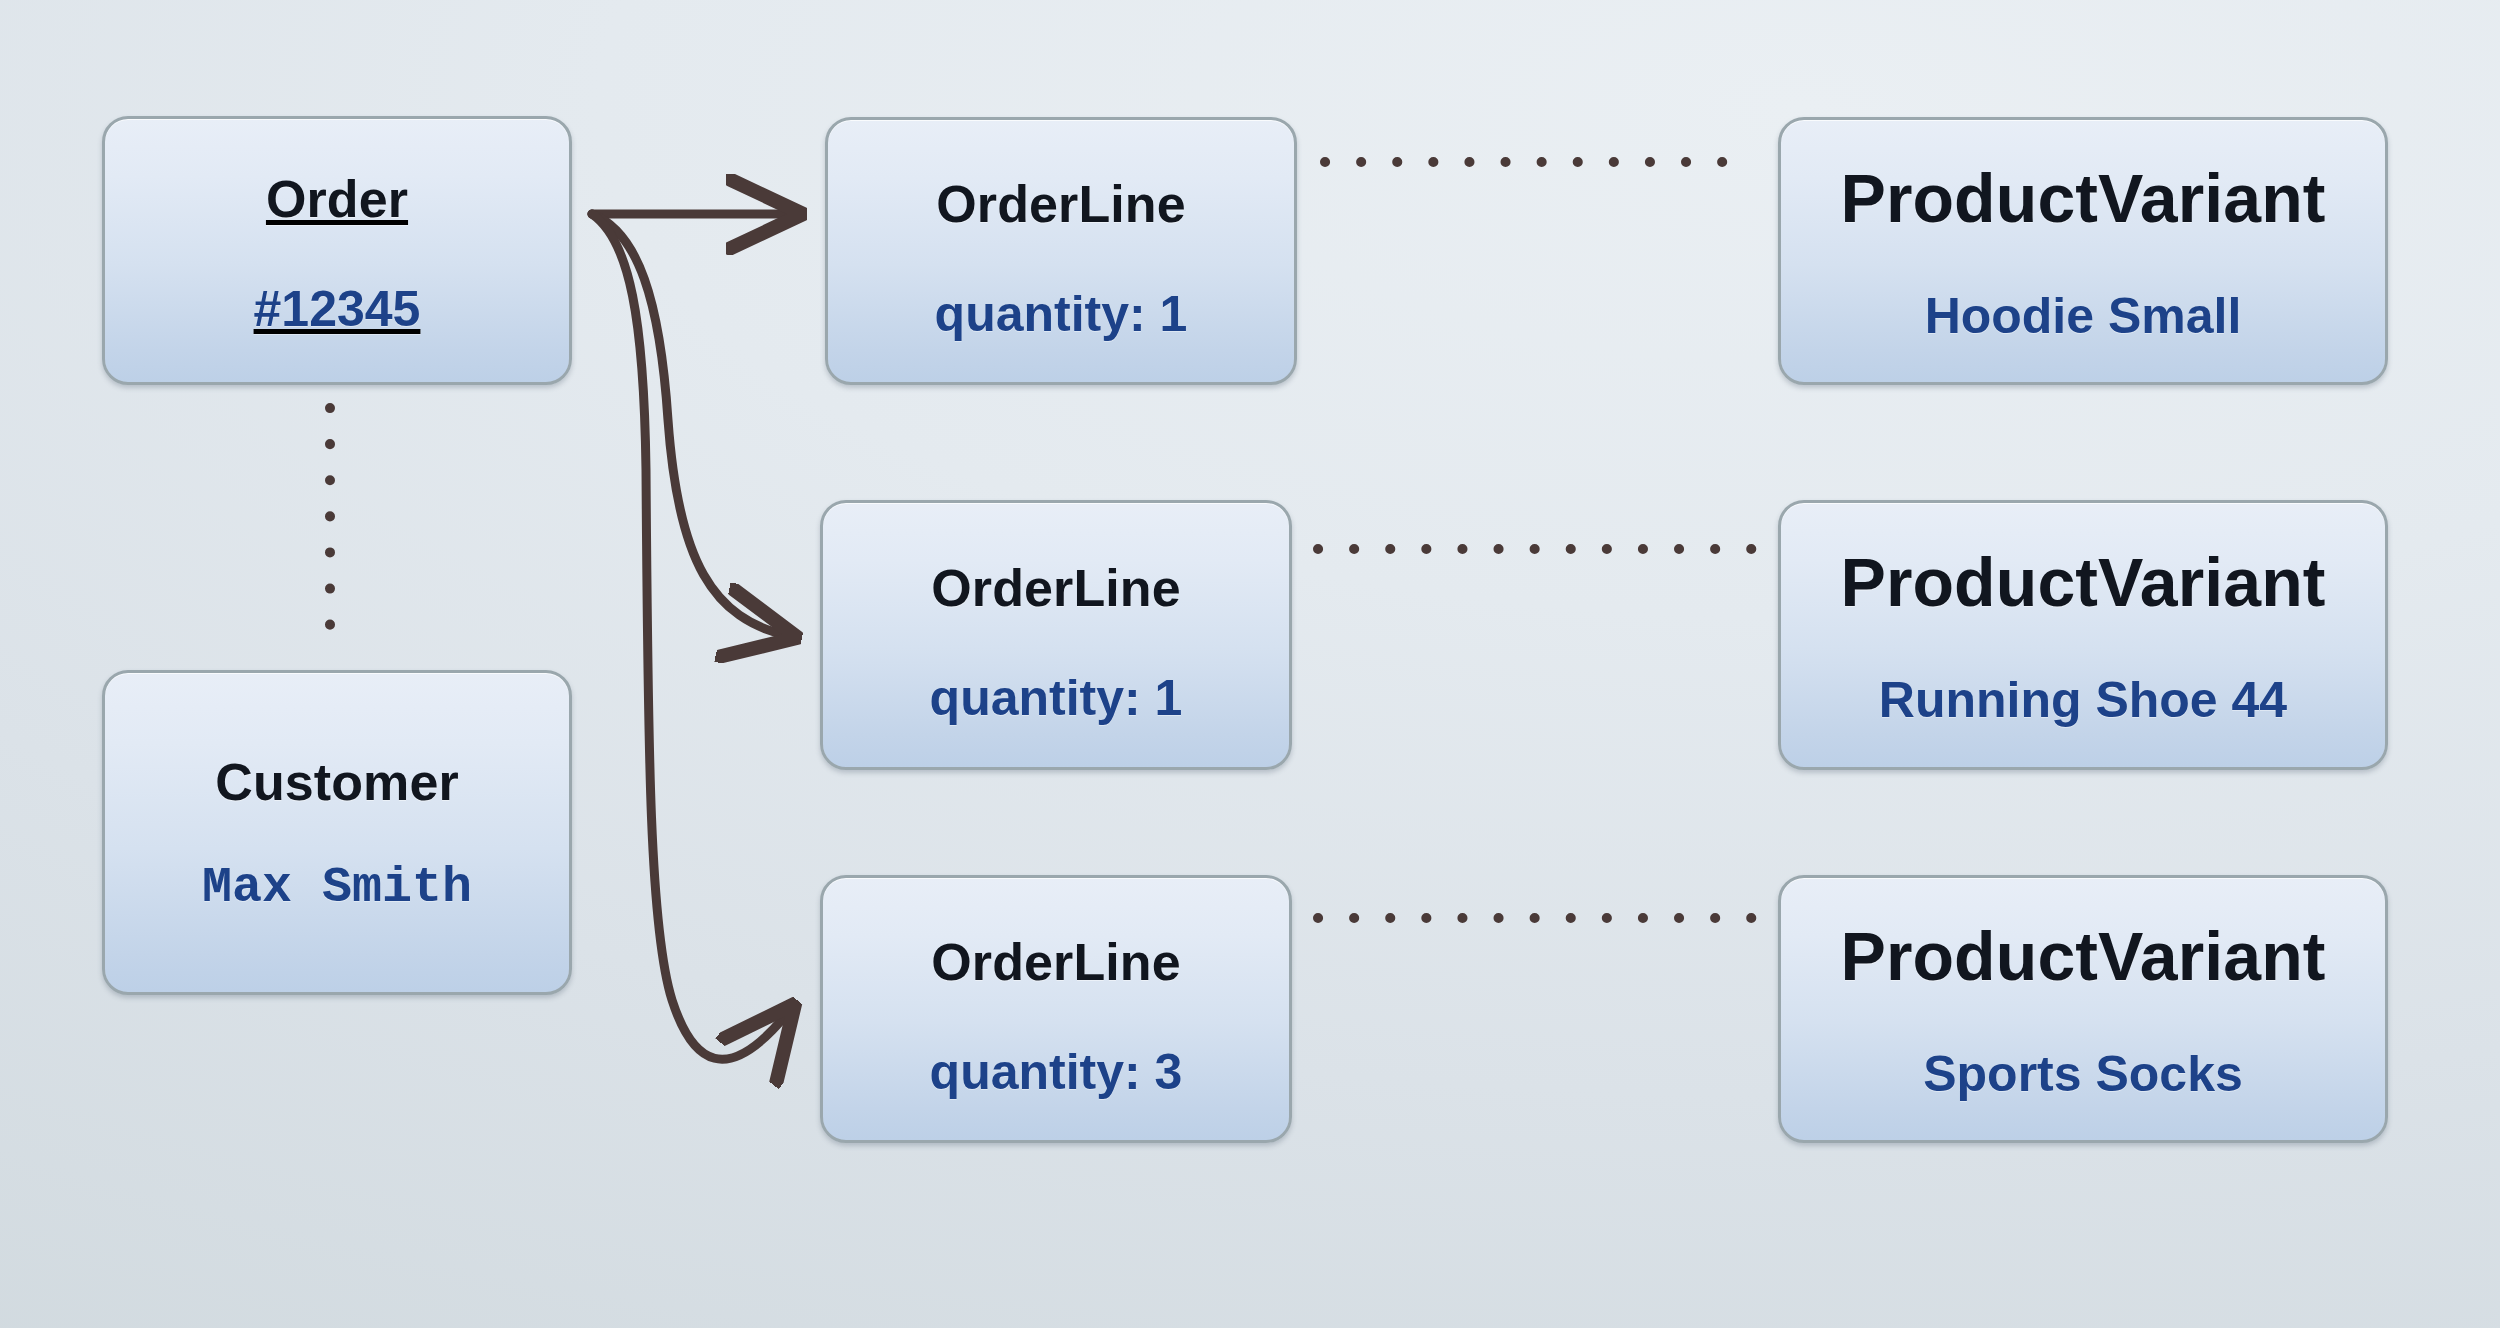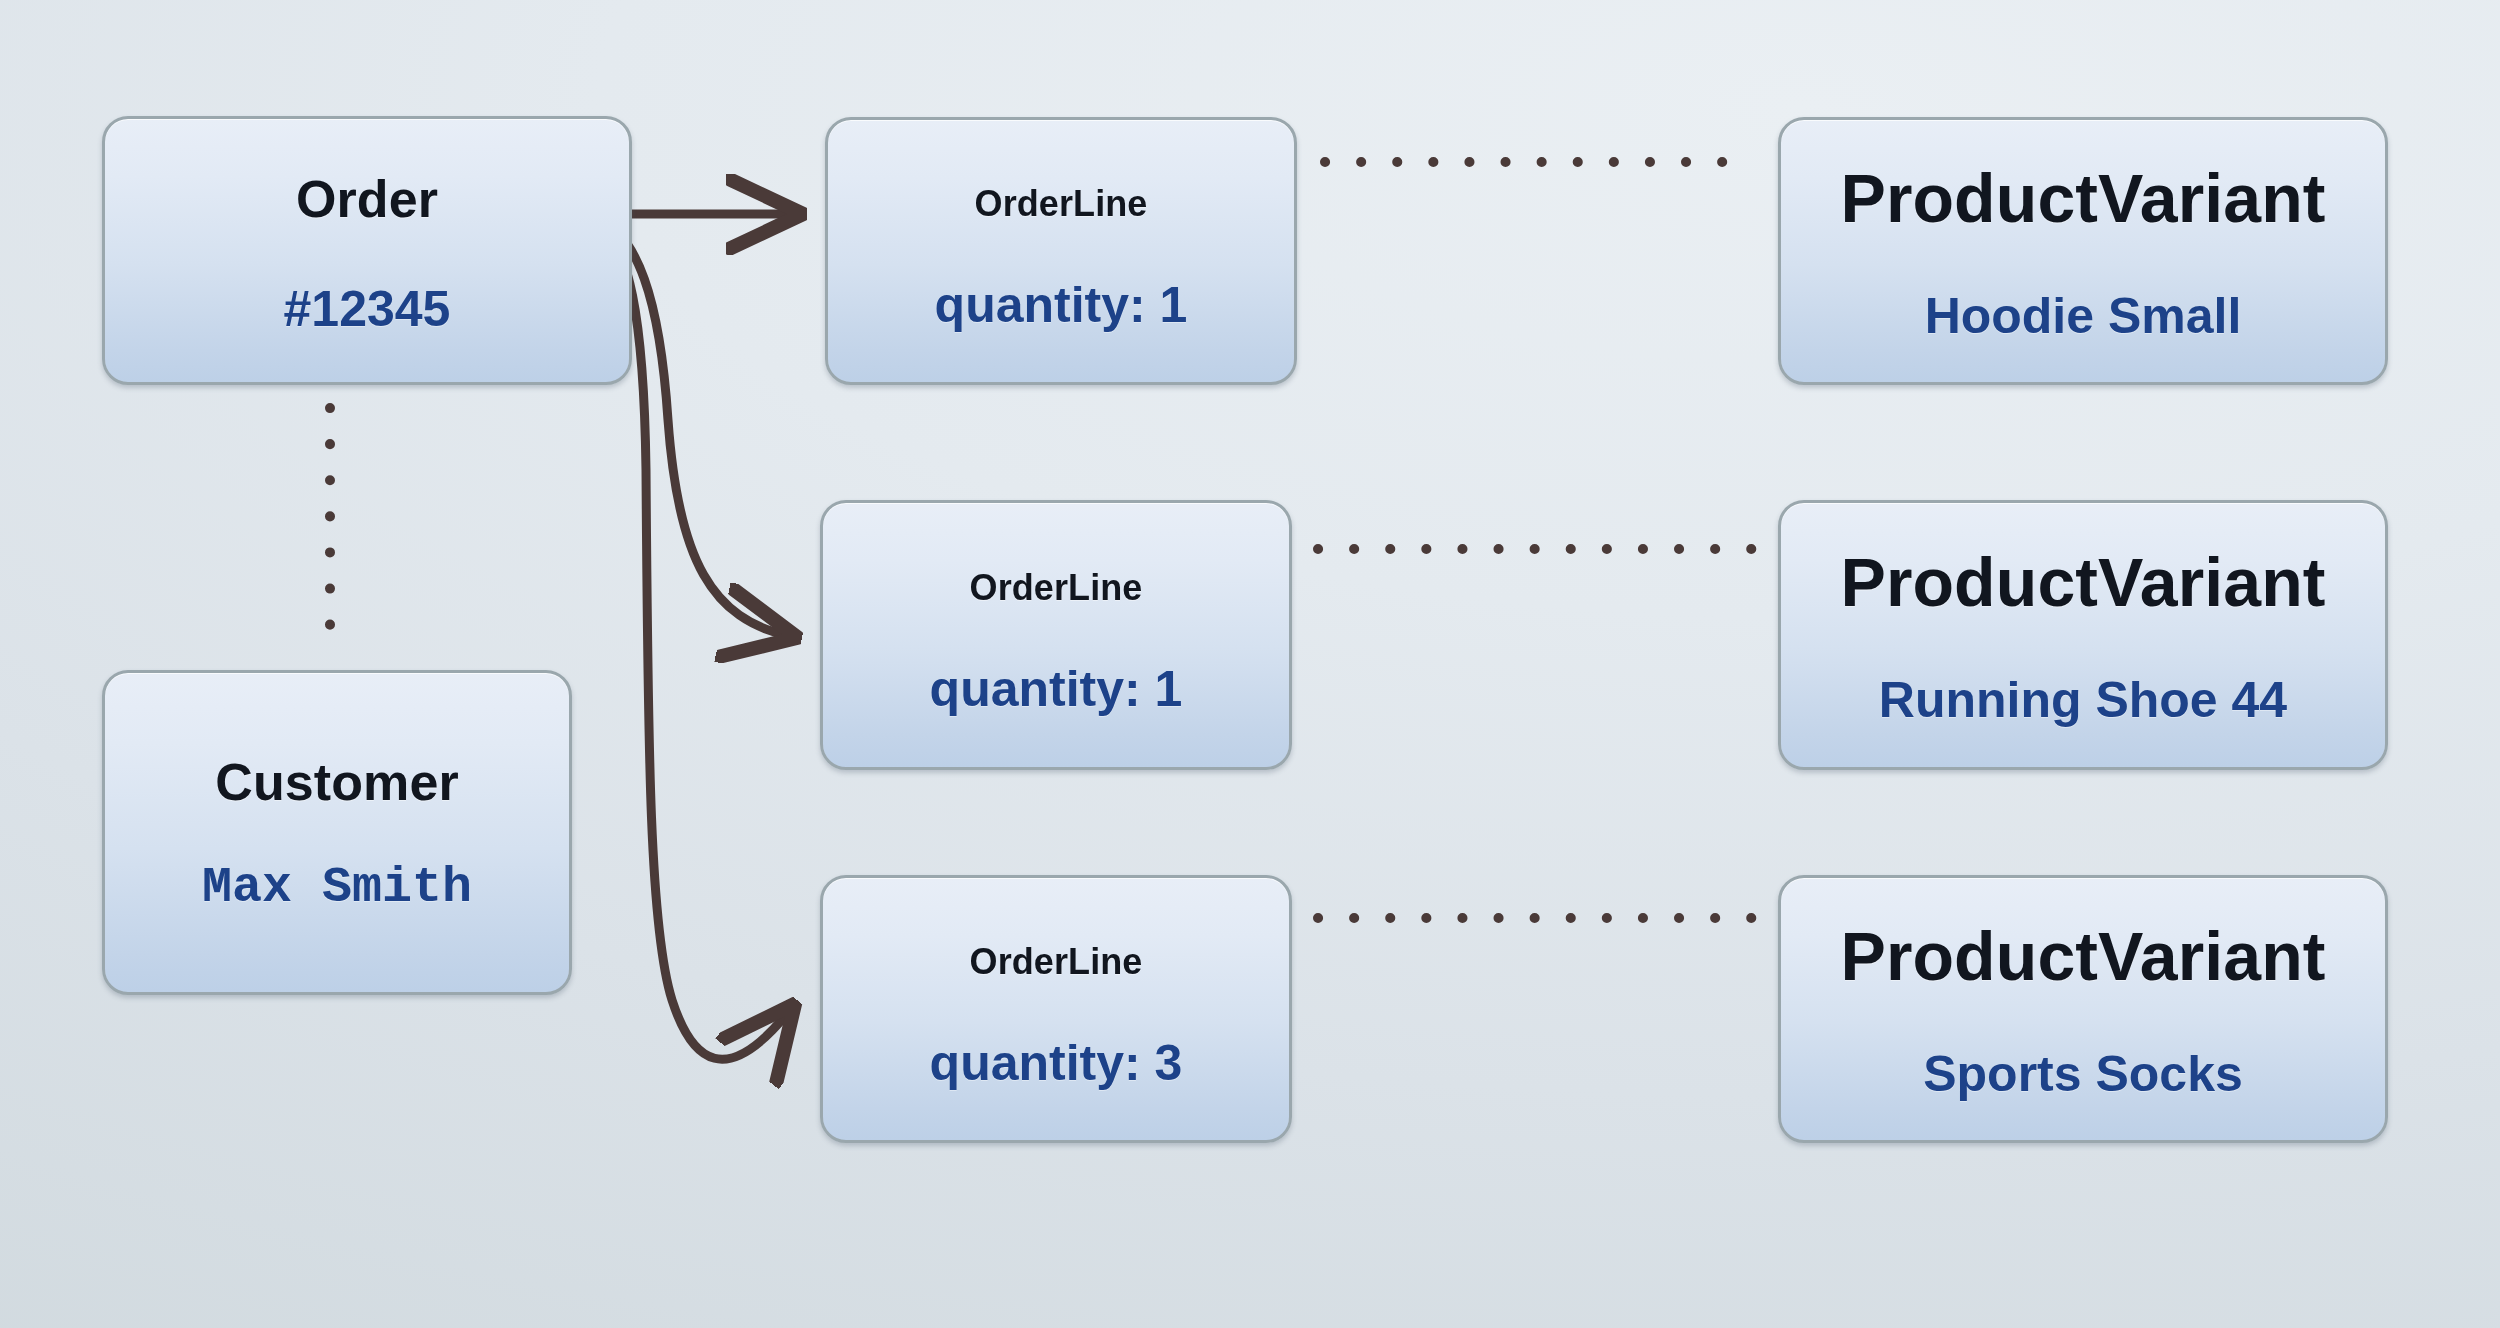--- a/index.html
+++ b/index.html
@@ -49,37 +49,37 @@
     line-height: 1.05;
   }
   .node-sub {
     font-weight: bold;
     color: #1d4289;
     text-shadow: 0 1px 0 rgba(255,255,255,0.4);
     line-height: 1.05;
   }
 
   
-  .n-order      { left: 102px;  top: 116px;  width: 530px; height: 269px; }
+  .n-order      { left: 102px;  top: 116px;  width: 470px; height: 269px; text-decoration: underline; }
   .n-customer   { left: 102px;  top: 670px;  width: 470px; height: 325px; }
   .n-ol1        { left: 825px;  top: 117px;  width: 472px; height: 268px; }
   .n-ol2        { left: 820px;  top: 500px;  width: 472px; height: 270px; }
   .n-ol3        { left: 820px;  top: 875px;  width: 472px; height: 268px; }
   .n-pv1        { left: 1778px; top: 117px;  width: 610px; height: 268px; }
   .n-pv2        { left: 1778px; top: 500px;  width: 610px; height: 270px; }
   .n-pv3        { left: 1778px; top: 875px;  width: 610px; height: 268px; }
 
   
   .n-order   .node-title { font-size: 52px; margin-top: 6px; }
   .n-order   .node-sub   { font-size: 50px; margin-top: 56px; }
 
   .n-customer .node-title { font-size: 52px; margin-top: 4px; }
   .n-customer .node-sub   { font-size: 50px; margin-top: 52px; font-family: Liberation Mono, monospace; }
 
-  .n-ol1 .node-title, .n-ol2 .node-title, .n-ol3 .node-title { font-size: 36px; margin-top: 15px; }
+  .n-ol1 .node-title, .n-ol2 .node-title, .n-ol3 .node-title { font-size: 52px; margin-top: 15px; }
   .n-ol1 .node-sub,   .n-ol2 .node-sub,   .n-ol3 .node-sub   { font-size: 50px; margin-top: 56px; }
 
   .n-pv1 .node-title, .n-pv2 .node-title, .n-pv3 .node-title { font-size: 68px; margin-top: 4px; }
   .n-pv1 .node-sub,   .n-pv2 .node-sub,   .n-pv3 .node-sub   { font-size: 50px; margin-top: 56px; text-align: right; }
 </style>
 </head>
 <body>
 
 <div id="canvas">
 

